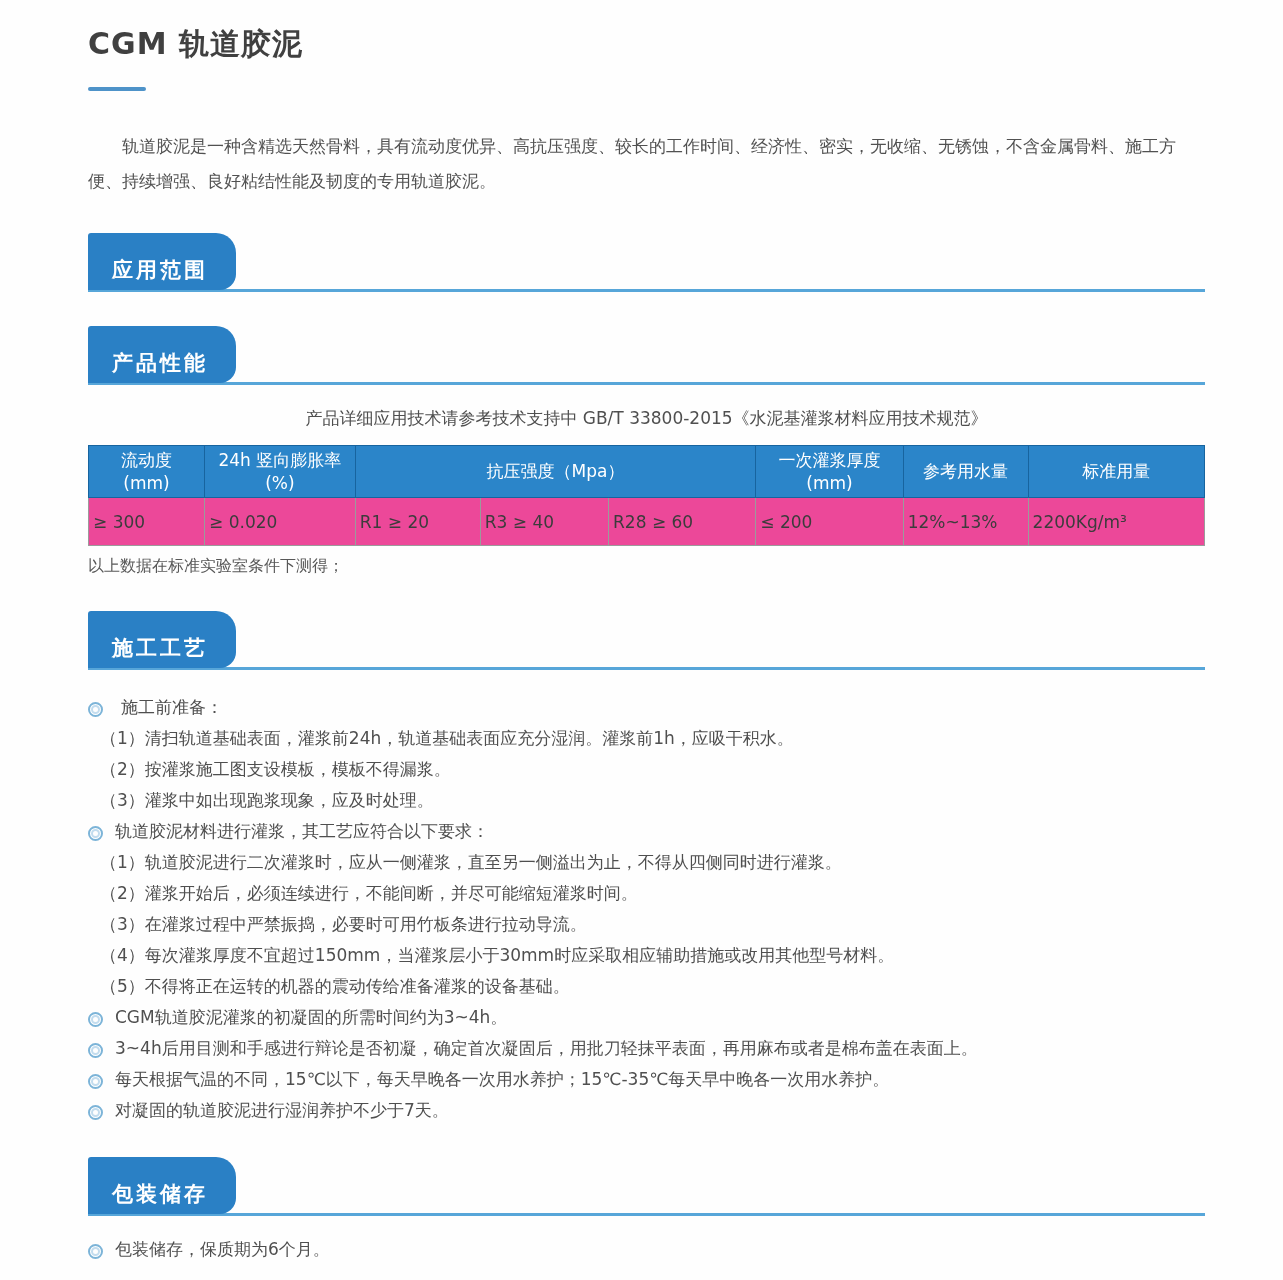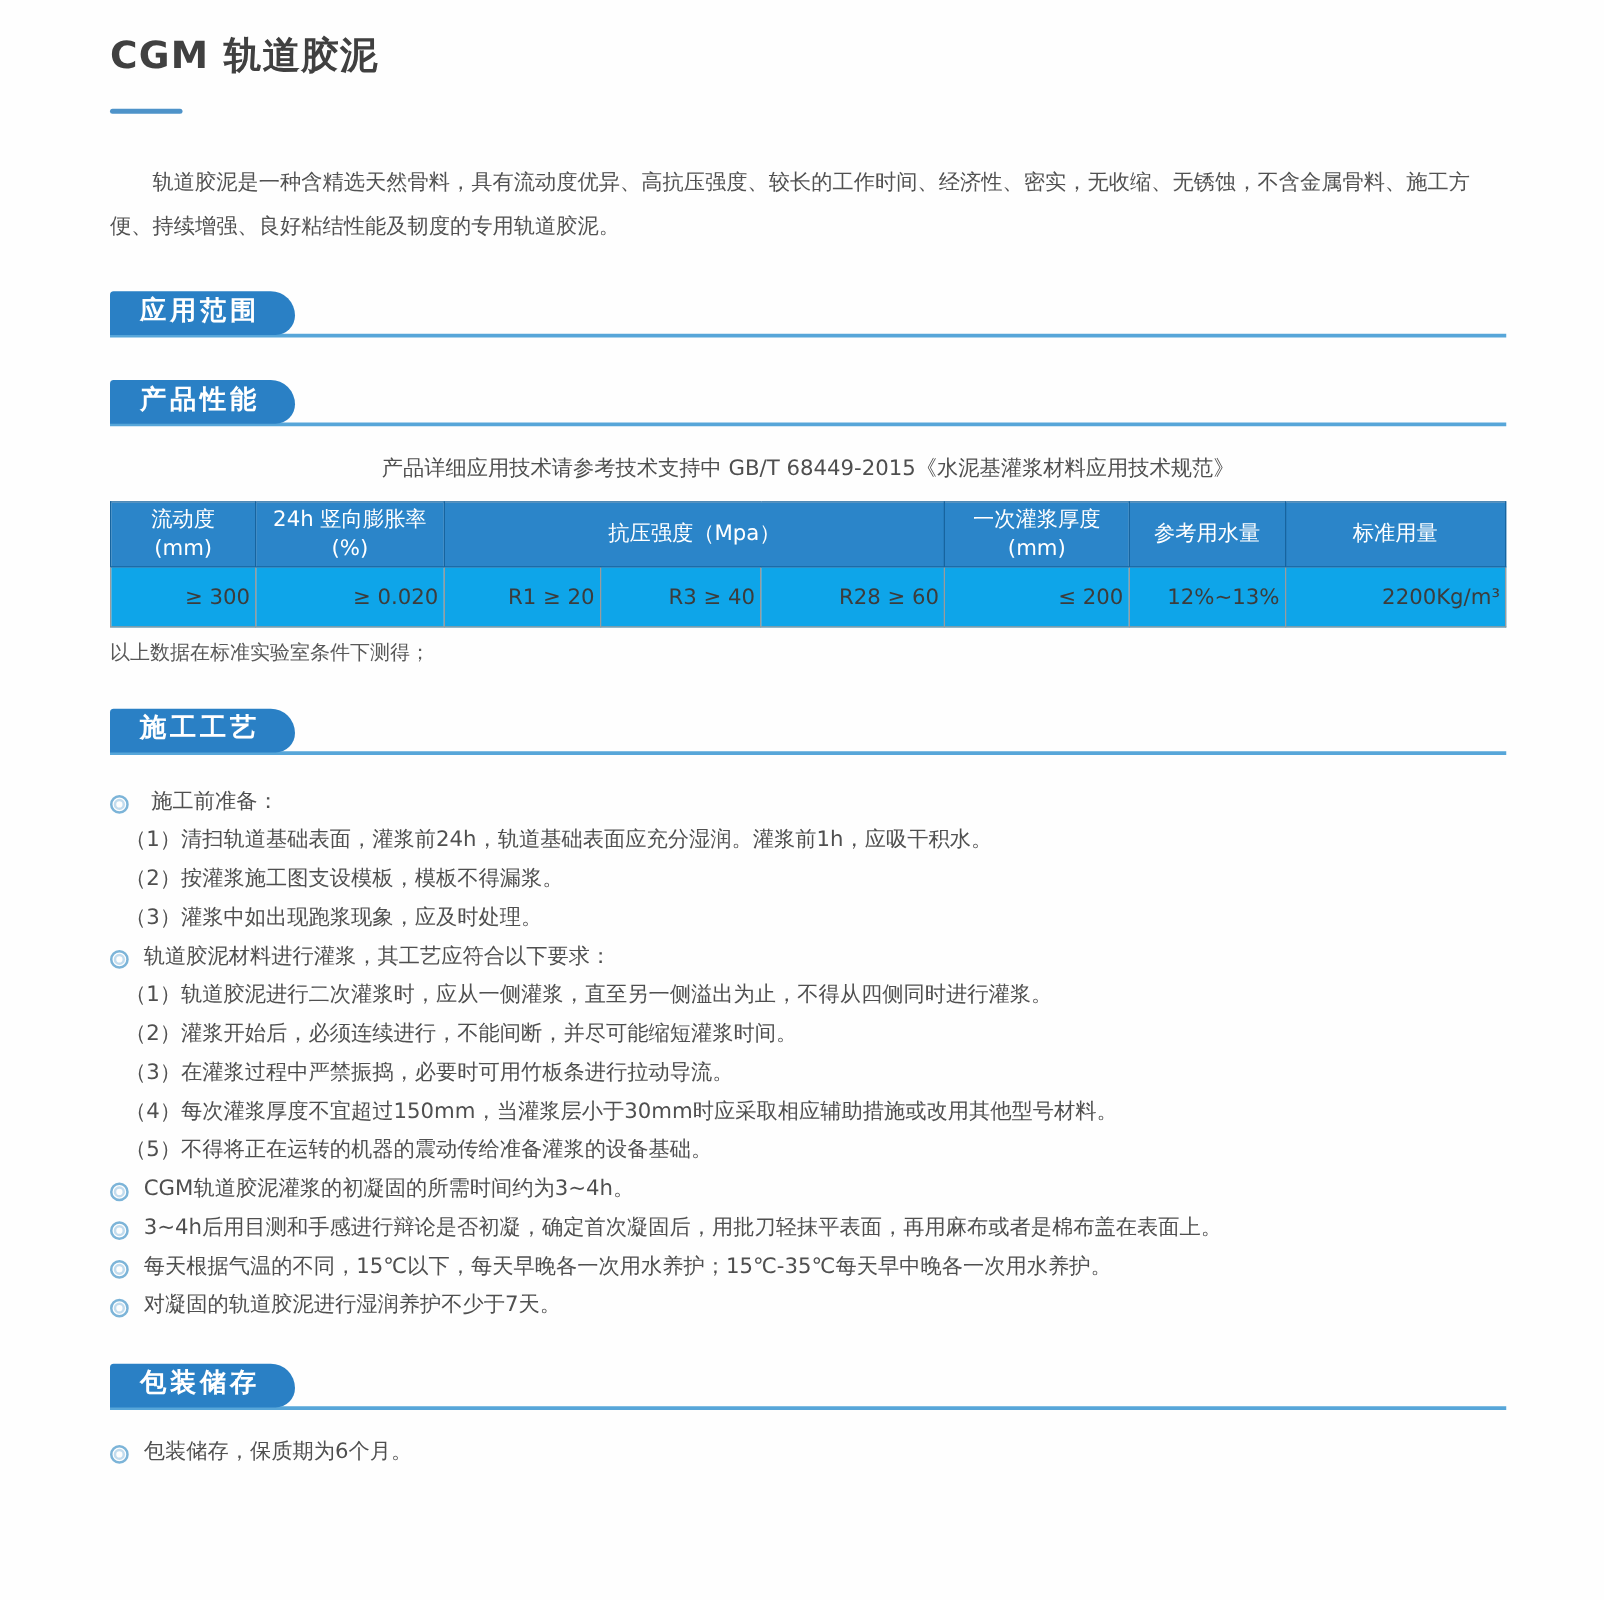--- a/index.html
+++ b/index.html
@@ -21,41 +21,41 @@
 
   .intro {
     margin-top: 38px; font-size: 17px; line-height: 35px;
     text-indent: 2em; color: #515151;
   }
 
   .section-head { margin-top: 34px; border-bottom: 3px solid #57a6d9; }
   .badge {
     display: inline-block; background: #2a80c5; color: #ffffff;
     font-size: 21px; font-weight: bold; letter-spacing: 3px;
-    padding: 1px 28px 6px 24px;
+    padding: 23px 28px 6px 24px;
     border-radius: 3px 20px 16px 0;
     margin-bottom: -1px;
   }
 
   .section-body { margin-top: 18px; font-size: 17px; line-height: 30px; color: #515151; }
 
   .perf-note { margin-top: 22px; text-align: center; font-size: 17px; color: #4f4f4f; }
 
   table.perf {
     width: 100%; border-collapse: collapse; margin-top: 15px;
     table-layout: fixed;
   }
   table.perf th {
     background: #2b85c9; color: #ffffff; font-weight: normal;
     border: 1px solid #17649f; height: 52px; font-size: 17px; line-height: 1.35;
     padding: 2px 4px;
   }
   table.perf td {
-    border: 1px solid #9b9b9b; background: #0ea5e9; color: #3c3c3c;
-    text-align: right; height: 48px; font-size: 17px; padding: 2px 4px;
+    border: 1px solid #9b9b9b; background: #ec4899; color: #3c3c3c;
+    text-align: left; height: 48px; font-size: 17px; padding: 2px 4px;
   }
   .th-sub:empty { display: none; }
   .th-sub { display: block; }
 
   .footnote { margin-top: 10px; font-size: 16px; color: #585858; }
 
   ul.items { list-style: none; margin-top: 24px; }
   ul.items.tight { margin-top: 20px; }
   ul.items li {
     display: flex; align-items: center;
@@ -85,21 +85,21 @@
 
   <p class="intro">轨道胶泥是一种含精选天然骨料，具有流动度优异、高抗压强度、较长的工作时间、经济性、密实，无收缩、无锈蚀，不含金属骨料、施工方便、持续增强、良好粘结性能及韧度的专用轨道胶泥。</p>
 
   <div class="section-head">
     <span class="badge">应用范围</span>
   </div>
 
   <div class="section-head">
     <span class="badge">产品性能</span>
   </div>
-  <p class="perf-note">产品详细应用技术请参考技术支持中 GB/T 68449-2015《水泥基灌浆材料应用技术规范》</p>
+  <p class="perf-note">产品详细应用技术请参考技术支持中 GB/T 33800-2015《水泥基灌浆材料应用技术规范》</p>
 
   <table class="perf">
     <colgroup>
       <col style="width:10.4%">
         <col style="width:13.5%">
         <col style="width:11.2%">
         <col style="width:11.5%">
       <col style="width:13.2%">
         <col style="width:13.2%">
         <col style="width:11.2%">

